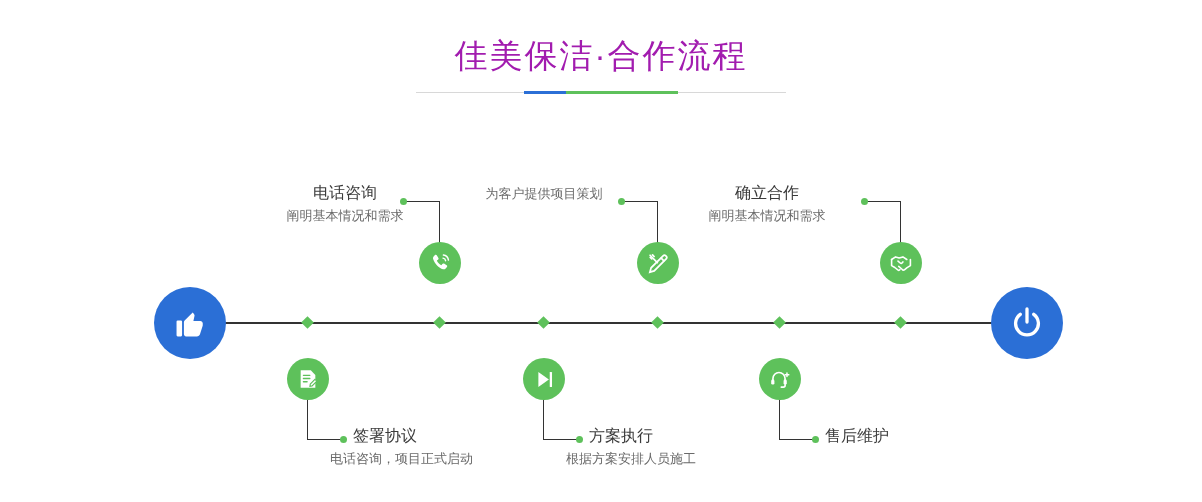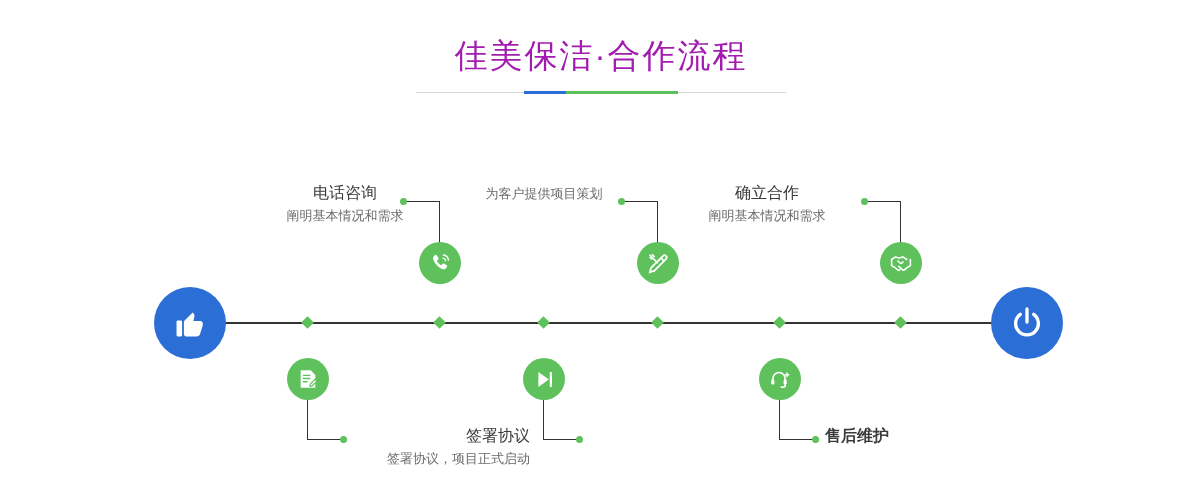--- a/index.html
+++ b/index.html
@@ -294,24 +294,28 @@
 
     <div class="label above" style="left:468px; top:22px; width:152px;">
       <div class="lab-desc">为客户提供项目策划</div>
     </div>
 
     <div class="label above" style="left:690px; top:22px; width:154px;font-family:Liberation Serif, serif;">
       <div class="lab-title">确立合作</div>
       <div class="lab-desc">阐明基本情况和需求</div>
     </div>
 
-    <div class="label below" style="left:330px; top:265px; width:200px; text-align:right;">
+    <div class="label below" style="left:330px; top:265px; width:200px; text-align:left;">
       <div class="lab-title" style="padding-left:23px;">签署协议</div>
-      <div class="lab-desc">签署协议，项目正式启动</div>
-    </div>
-
+      <div class="lab-desc">电话咨询，项目正式启动</div>
+    </div>
+
+    <div class="label below" style="left:566px; top:265px; width:180px; text-align:left;">
+      <div class="lab-title" style="padding-left:23px;">方案执行</div>
+      <div class="lab-desc">根据方案安排人员施工</div>
+    </div>
 
     <div class="label below" style="left:802px; top:265px; width:240px; text-align:left;">
-      <div class="lab-title" style="padding-left:23px;font-weight:bold;">售后维护</div>
+      <div class="lab-title" style="padding-left:23px;">售后维护</div>
     </div>
 
   </div>
 </div>
 
 </body></html>

